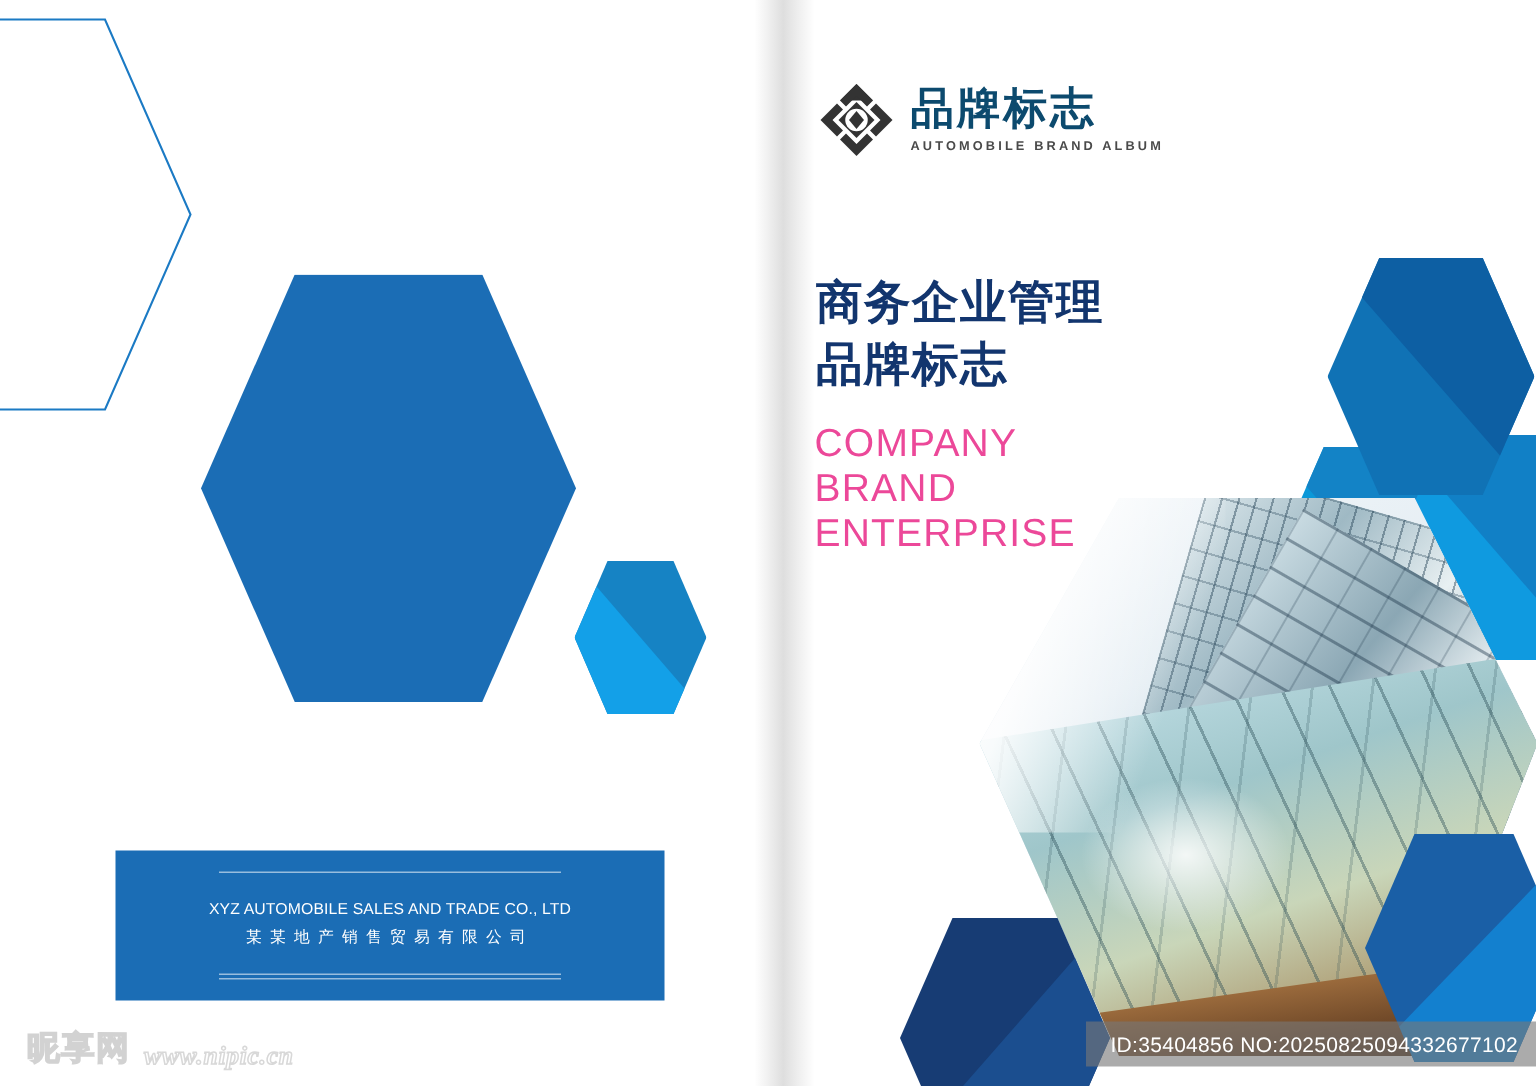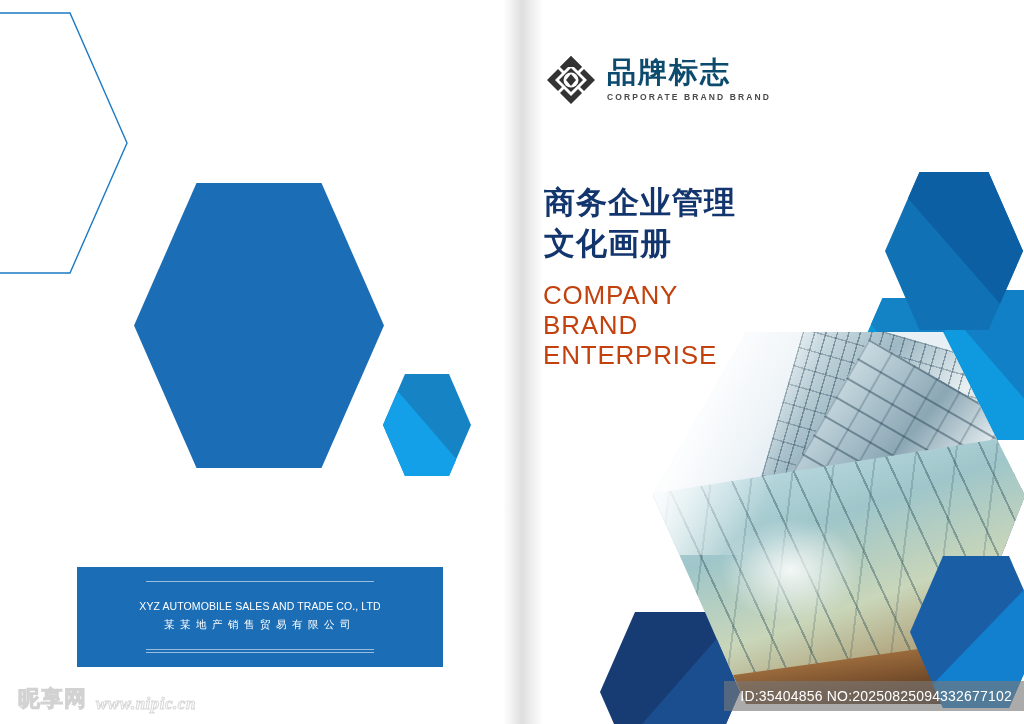--- a/index.html
+++ b/index.html
@@ -82,21 +82,21 @@
 
   .title-cn {
     position:absolute; left:544px; top:182px;
     font-family:"DejaVu Sans",sans-serif; font-weight:bold;
     font-size:31px; line-height:41px; color:#12356e; letter-spacing:1px;
     white-space:pre-line;
   }
   .title-en {
     position:absolute; left:543px; top:280px;
     font-family:"Liberation Sans",sans-serif;
-    font-size:26px; line-height:30px; color:#c2410c; letter-spacing:.8px;
+    font-size:26px; line-height:30px; color:#ec4899; letter-spacing:.8px;
     white-space:pre-line;
   }
 
   
   .hx { position:absolute; clip-path:polygon(25% 0%,75% 0%,100% 50%,75% 100%,25% 100%,0% 50%); }
 
   .hx1 { left:885px; top:172px; width:138px; height:158px; }
   .hx1 .a { position:absolute; inset:0; background:#1072b5; }
   .hx1 .b { position:absolute; inset:0; background:#0d5fa3; clip-path:polygon(0% 0%,100% 0%,100% 100%); }
 
@@ -226,26 +226,26 @@
           <polygon points="2,26 13,15 17,19 10,26 17,33 13,37"></polygon>
           <polygon points="50,26 39,15 35,19 42,26 35,33 39,37"></polygon>
           <path d="M26 14 L38 26 L26 38 L14 26 Z" fill="#333333"></path>
         </g>
         <circle cx="26" cy="26" r="7.5" fill="#ffffff"></circle>
         <polygon points="26,20 31,26 26,32 21,26" fill="#333333"></polygon>
       </svg>
     </div>
     <div class="logo-text">
       <div class="logo-cn">品牌标志</div>
-      <div class="logo-en">CORPORATE  BRAND  BRAND</div>
+      <div class="logo-en">AUTOMOBILE  BRAND  ALBUM</div>
     </div>
   </div>
 
   <div class="title-cn">商务企业管理
-文化画册</div>
+品牌标志</div>
   <div class="title-en">COMPANY
 BRAND
 ENTERPRISE</div>
 
   <div class="hx hx2">
     <div class="a"></div>
     <div class="b"></div>
   </div>
   <div class="hx hx3">
     <div class="a"></div>

